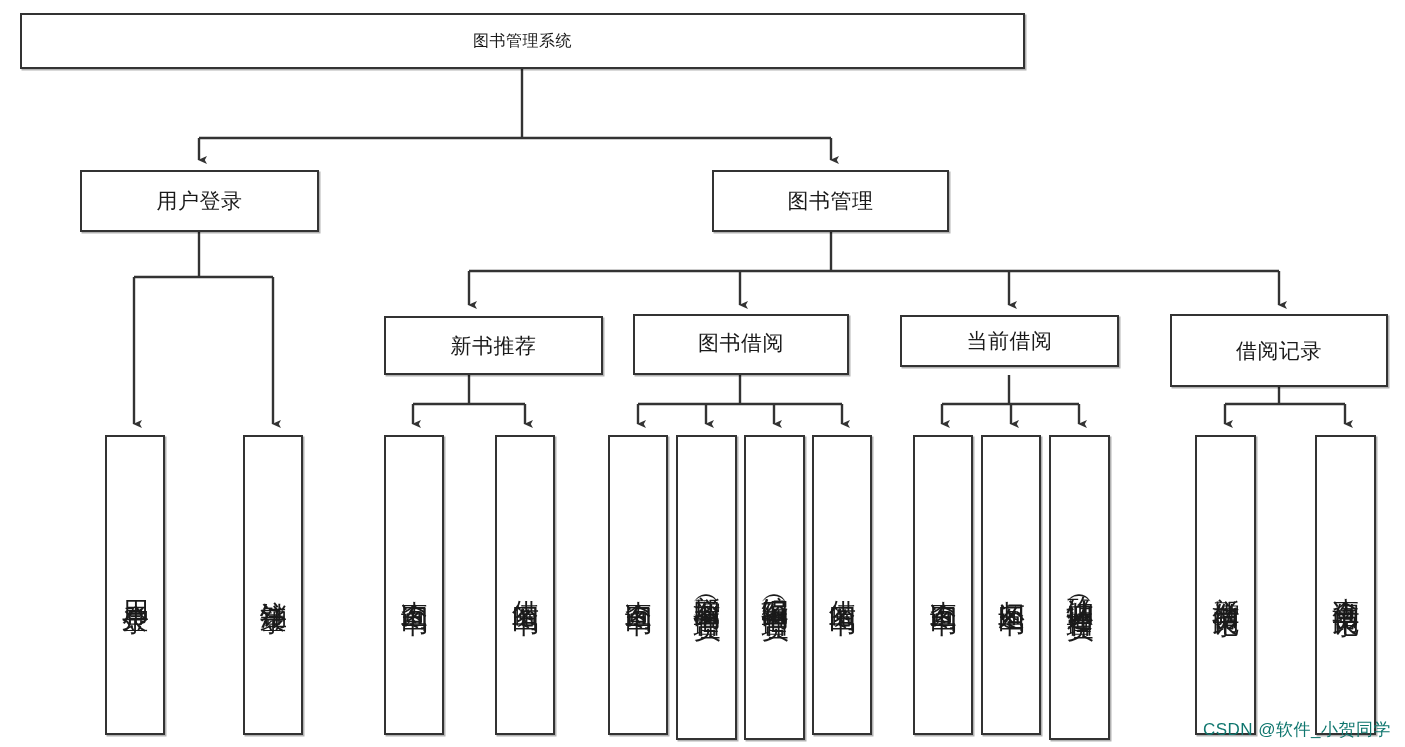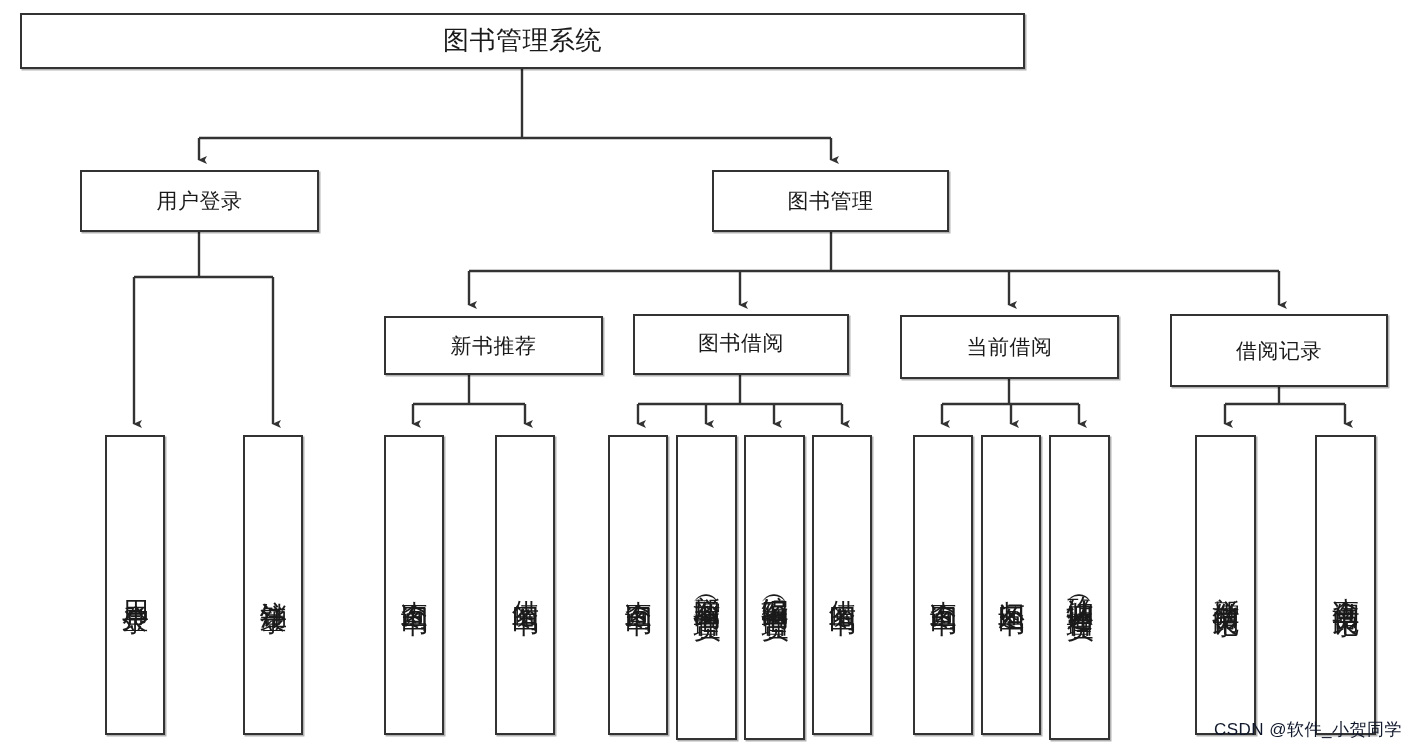--- a/index.html
+++ b/index.html
@@ -42,42 +42,42 @@
     text-align: center;
     line-height: 1.12;
     white-space: pre-line;
   }
   
   .node.horiz .label {
     font-size: 21px;
     letter-spacing: 0.5px;
   }
   .node.root .label {
-    font-size: 26px;
+    font-size: 16px;
   }
   
   .node.vert {
     align-items: center;
     justify-content: center;
     padding: 6px 0;
   }
   .node.vert .label {
     writing-mode: vertical-rl;
     text-orientation: upright;
     font-size: 27px;
     line-height: 1.0;
     letter-spacing: 3px;
     white-space: nowrap;
   }
   #watermark {
     position: absolute;
-    right: 3px;
+    right: 14px;
     bottom: 6px;
     font-size: 17px;
-    color: #0f172a;
+    color: #0f766e;
     letter-spacing: 0.5px;
     white-space: nowrap;
     pointer-events: none;
     user-select: none;
   }
 </style>
 </head>
 <body>
 
 <div id="diagram-root">
@@ -146,21 +146,21 @@
   </div>
 
   <div class="node horiz" style="left:360px; top:316px; width:219px; height:59px;margin-left:24px;">
     <span class="label">新书推荐</span>
   </div>
 
   <div class="node horiz" style="left:633px; top:314px; width:216px; height:61px;font-family:Liberation Mono, monospace;">
     <span class="label">图书借阅</span>
   </div>
 
-  <div class="node horiz" style="left:900px; top:315px; width:219px; height:64px;">
+  <div class="node horiz" style="left:900px; top:315px; width:219px; height:52px;">
     <span class="label">当前借阅</span>
   </div>
 
   <div class="node horiz" style="left:1170px; top:314px; width:218px; height:73px;justify-content:center;">
     <span class="label">借阅记录</span>
   </div>
 
   <div class="node vert" style="left:105px; top:435px; width:60px; height:300px;">
     <span class="label">用户登录</span>
   </div>

